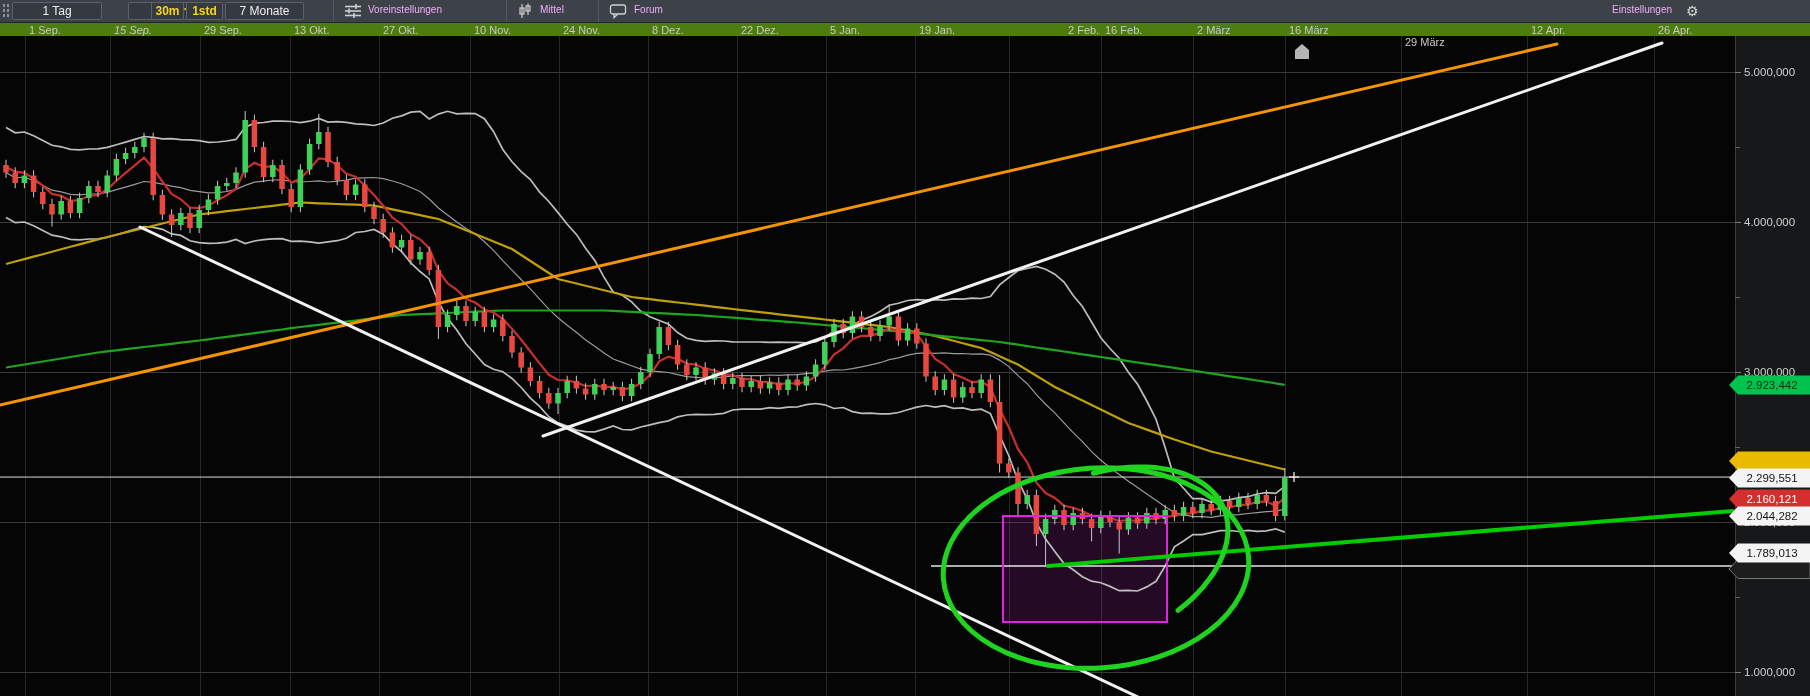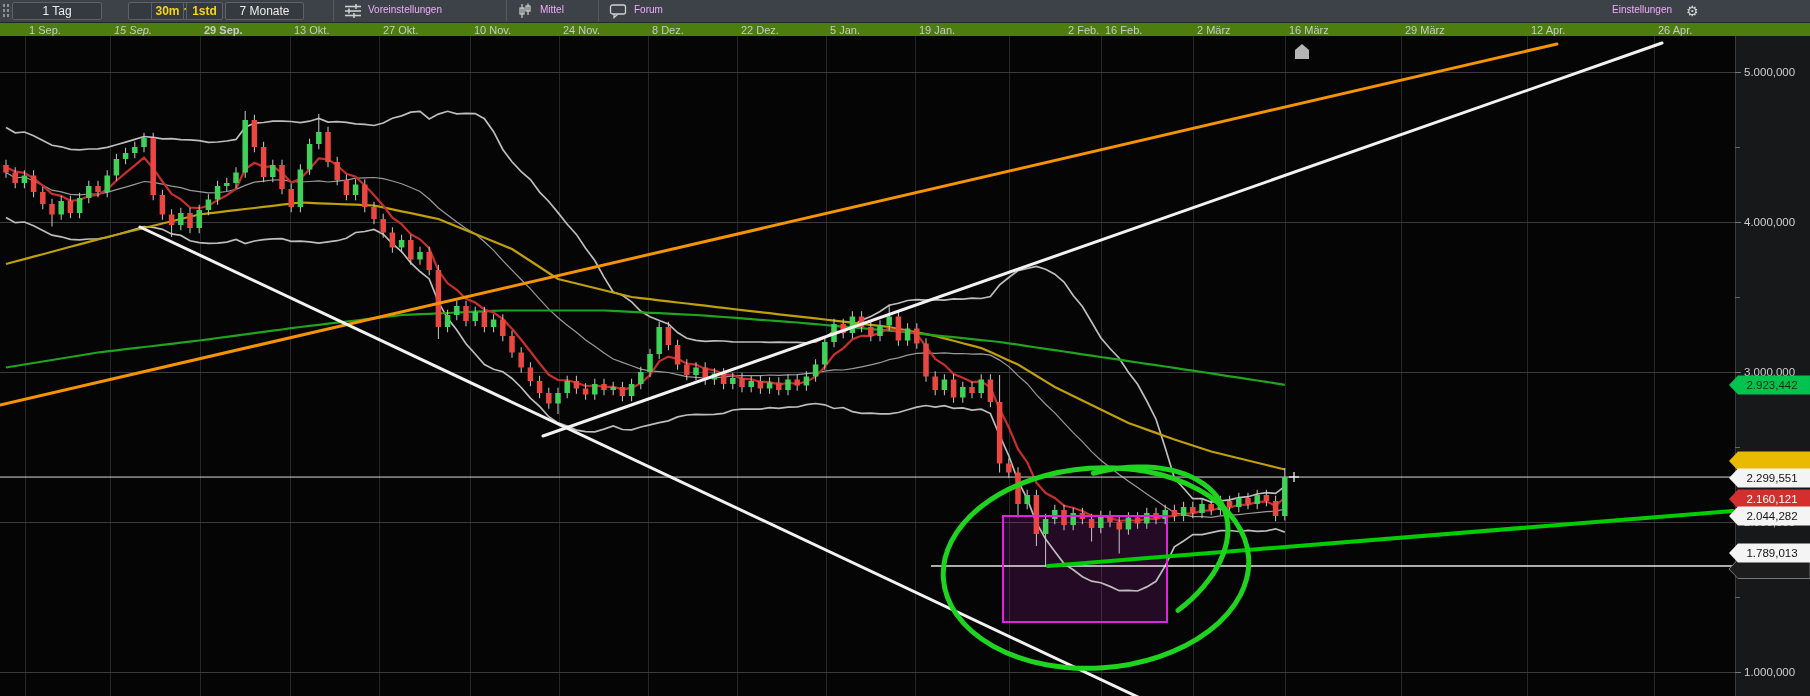--- a/index.html
+++ b/index.html
@@ -79,34 +79,34 @@
     </span>
     <div class="tb-label" style="left:634px;">Forum</div>
 
     <span class="gear" style="left:1686px;">⚙</span>
     <div class="tb-label" style="left:1612px;">Einstellungen</div>
   </div>
 
   <div class="time-axis" id="time-axis">
       <span class="time-tick" style="left: 29px;">1 Sep.</span>
       <span class="time-tick" style="left: 114px; font-style: italic;">15 Sep.</span>
-      <span class="time-tick" style="left: 204px; font-weight: bold;">29 Sep.</span>
+      <span class="time-tick" style="left: 204px;">29 Sep.</span>
       <span class="time-tick" style="left: 294px;">13 Okt.</span>
       <span class="time-tick" style="left: 383px;">27 Okt.</span>
       <span class="time-tick" style="left: 474px;">10 Nov.</span>
       <span class="time-tick" style="left: 563px;">24 Nov.</span>
       <span class="time-tick" style="left: 652px;">8 Dez.</span>
       <span class="time-tick" style="left: 741px;">22 Dez.</span>
       <span class="time-tick" style="left: 830px;">5 Jan.</span>
       <span class="time-tick" style="left: 919px;">19 Jan.</span>
       <span class="time-tick" style="left: 1068px;">2 Feb.</span>
       <span class="time-tick" style="left: 1105px;">16 Feb.</span>
       <span class="time-tick" style="left: 1197px;">2 März</span>
       <span class="time-tick" style="left: 1289px;">16 März</span>
-      <span class="time-tick" style="left: 1405px;">29 März</span>
+      <span class="time-tick" style="left: 1405px; margin-top: 12px;">29 März</span>
       <span class="time-tick" style="left: 1531px;">12 Apr.</span>
       <span class="time-tick" style="left: 1658px;">26 Apr.</span>
     </div>
 
   <svg id="chart-svg" width="1810" height="696" viewBox="0 0 1810 696">
       <rect x="1735" y="36" width="75" height="660" fill="#17181a"></rect>
       <line x1="1735.5" y1="36" x2="1735.5" y2="696" stroke="#3c3c3c" stroke-width="1"></line>
       <line x1="25.5" y1="36" x2="25.5" y2="696" stroke="#262626" stroke-width="1"></line>
       <line x1="110.5" y1="36" x2="110.5" y2="696" stroke="#262626" stroke-width="1"></line>
       <line x1="200.5" y1="36" x2="200.5" y2="696" stroke="#262626" stroke-width="1"></line>

